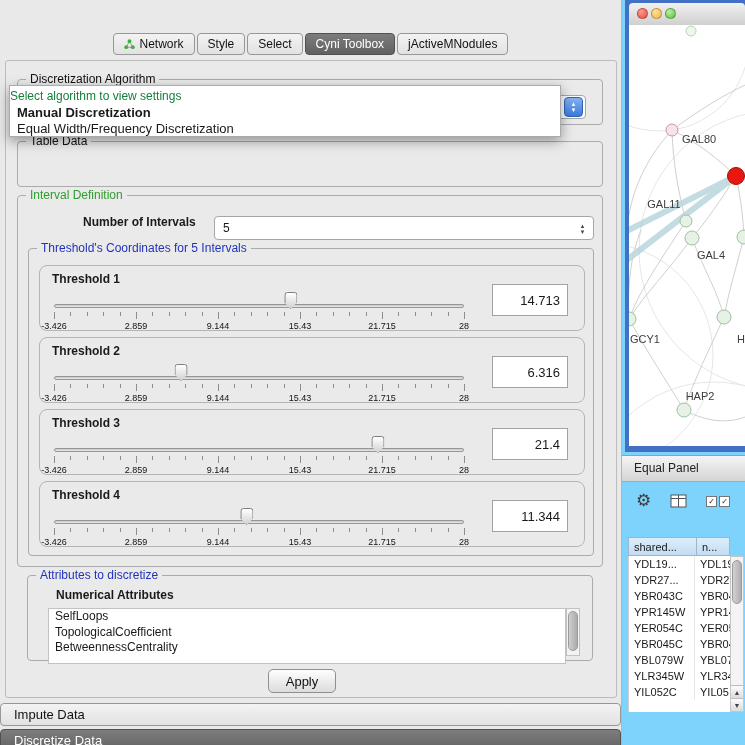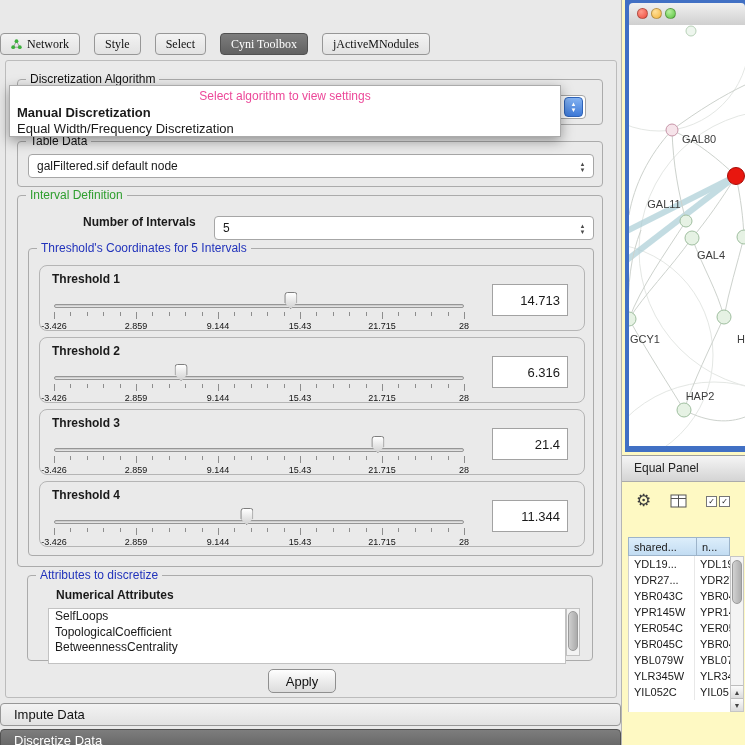--- a/index.html
+++ b/index.html
@@ -5,38 +5,38 @@
   *{margin:0;padding:0;box-sizing:border-box;}
   html,body{width:745px;height:745px;overflow:hidden;}
   body{font-family:"Liberation Sans",sans-serif;font-size:12px;color:#1a1a1a;background:#e9e9e9;position:relative;}
 
   
   #control-panel{position:absolute;left:0;top:0;width:622px;height:745px;background:#e9e9e9;border-right:1px solid #b5b5b5;}
   #cp-titlebar{position:absolute;left:0;top:0;width:100%;height:24px;background:linear-gradient(#f6f6f6,#dddddd);border-bottom:1px solid #c0c0c0;}
   #cp-title{position:absolute;left:8px;top:5px;}
   #cp-float{position:absolute;right:27px;top:7px;width:10px;height:10px;border:1.5px solid #333;background:transparent;}
   #cp-close{position:absolute;right:8px;top:2px;font-size:17px;font-weight:bold;color:#111;line-height:18px;}
-  #top-tabs{position:absolute;left:0;top:33px;width:100%;display:flex;gap:14px;font-family:Liberation Serif, serif;}
+  #top-tabs{position:absolute;left:0;top:33px;width:100%;display:flex;justify-content:center;gap:2px;}
   .tab{height:22px;padding:0 10px;border:1px solid #979797;border-radius:4px;background:linear-gradient(#f3f3f3,#e2e2e2);display:flex;align-items:center;gap:5px;font-size:12px;color:#111;white-space:nowrap;}
   .tab.selected{background:linear-gradient(#7d7d7d,#616161);color:#fff;border-color:#515151;}
   #cp-content{position:absolute;left:5px;top:60px;width:612px;height:638px;border:1px solid #bcbcbc;border-radius:3px;background:#eaeaea;}
   .groupbox{position:absolute;border:1px solid #ababab;border-radius:4px;}
   .group-label{position:absolute;top:-8px;left:8px;background:#eaeaea;padding:0 4px;font-size:12px;color:#111;white-space:nowrap;}
   .group-label.green{color:#2e9e2e;}
   .group-label.blue{color:#2233bb;}
   .bold{font-weight:bold;}
   .combo{position:absolute;height:24px;background:#fff;border:1px solid #a6a6a6;border-radius:4px;}
   .combo-value{position:absolute;left:8px;top:4px;font-size:12px;white-space:nowrap;}
   .combo-stepper{position:absolute;right:4px;top:3px;width:13px;height:17px;display:flex;flex-direction:column;align-items:center;justify-content:center;color:#4a4a4a;}
   .combo-stepper i{font-style:normal;font-size:6px;line-height:6px;}
   .combo-stepper.blue{right:2px;top:1px;width:19px;height:20px;border-radius:4px;background:linear-gradient(#84b3f2,#3d79d8);color:#fff;border:1px solid #2f63b8;}
   #algo-group{left:11px;top:18px;width:586px;height:46px;}
   #algo-combo{left:14px;top:34px;width:566px;}
   #algo-popup{position:absolute;left:3px;top:24px;width:552px;height:52px;background:#fff;border:1px solid #ababab;box-shadow:0 4px 12px rgba(0,0,0,.38);z-index:40;}
-  #popup-hint{position:absolute;left:0;top:3px;width:100%;text-align:center;color:#ec4899;}
+  #popup-hint{position:absolute;left:0;top:3px;width:100%;text-align:left;color:#15803d;}
   .popup-option{position:absolute;left:7px;font-size:13px;white-space:nowrap;}
   #popup-opt0{top:19px;font-weight:bold;}
   #popup-opt1{top:35px;}
   #tabledata-group{left:11px;top:80px;width:586px;height:46px;}
   #tabledata-combo{left:10px;top:12px;width:566px;}
   #interval-group{left:11px;top:134px;width:586px;height:372px;}
   #num-intervals-label{position:absolute;left:42px;top:19px;margin-left:23px;}
   #num-intervals-combo{left:196px;top:20px;width:380px;}
   #thresholds-group{left:10px;top:52px;width:566px;height:308px;}
   .threshold-panel{position:absolute;left:10px;width:546px;height:66px;border:1px solid #b5b5b5;border-radius:8px;}
@@ -54,21 +54,21 @@
   #attr-list-label{position:absolute;left:28px;top:12px;}
   #attr-list{position:absolute;left:20px;top:32px;width:518px;height:56px;background:#fff;border:1px solid #c2c2c2;overflow:hidden;}
   .attr-item{padding-left:6px;line-height:15.5px;font-size:12px;white-space:nowrap;}
   #attr-scrollbar{position:absolute;left:538px;top:32px;width:14px;height:48px;background:#f3f3f3;border:1px solid #c2c2c2;}
   #attr-scrollbar .sb-thumb{position:absolute;left:1px;top:2px;width:10px;height:40px;border-radius:5px;background:linear-gradient(90deg,#cfcfcf,#ababab);border:1px solid #9a9a9a;}
   #apply-btn{position:absolute;left:262px;top:608px;width:68px;height:24px;border:1px solid #8f8f8f;border-radius:5px;background:linear-gradient(#fefefe,#dcdcdc);font-size:13px;font-family:inherit;color:#111;}
   #bottom-tabs{position:absolute;left:0;top:703px;width:100%;display:flex;justify-content:center;gap:3px;flex-direction:column;}
   #bottom-tabs .tab{font-size:13px;padding:0 13px;height:23px;}
 
   
-  #right-panel{position:absolute;left:622px;top:0;width:123px;height:745px;background:#fef9c3;}
+  #right-panel{position:absolute;left:622px;top:0;width:123px;height:745px;background:#7dd3fc;}
   #network-frame{position:absolute;left:3px;top:0;width:120px;height:452px;background:#4170c4;}
   #network-titlebar{position:absolute;left:4px;top:3px;width:116px;height:22px;background:linear-gradient(#f1f1f1,#d0d0d0);border-radius:4px 4px 0 0;}
   .light{position:absolute;top:5px;width:11px;height:11px;border-radius:50%;border:1px solid rgba(0,0,0,.25);}
   .light.red{left:8px;background:radial-gradient(circle at 35% 30%,#ff9a8a,#ee4b3e);}
   .light.yellow{left:22px;background:radial-gradient(circle at 35% 30%,#ffe09a,#f5b53b);}
   .light.green{left:36px;background:radial-gradient(circle at 35% 30%,#b8f0a0,#57c33d);}
   #network-canvas{position:absolute;left:4px;top:25px;width:116px;height:421px;background:#fff;overflow:hidden;}
   text.nlabel{font-size:11px;fill:#3c3c3c;font-family:"Liberation Sans",sans-serif;}
   #table-panel-header{position:absolute;left:0;top:455px;width:123px;height:27px;background:linear-gradient(#f5f5f5,#d4d4d4);border-top:1px solid #9e9e9e;border-bottom:1px solid #ababab;line-height:25px;padding-left:12px;font-size:12px;color:#222;}
   #tp-toolbar{position:absolute;left:0;top:489px;width:123px;height:30px;}
@@ -132,27 +132,20 @@
         </span>
     </div>
     <div id="algo-popup">
       <div id="popup-hint">Select algorithm to view settings</div>
       <div id="popup-opt0" class="popup-option">Manual Discretization</div>
       <div id="popup-opt1" class="popup-option">Equal Width/Frequency Discretization</div>
     </div>
 
     <div id="tabledata-group" class="groupbox">
       <span class="group-label">Table Data</span>
-      <div id="tabledata-combo" class="combo">
-        <span class="combo-value">galFiltered.sif default node</span>
-        <span class="combo-stepper">
-            <i>▲</i>
-            <i>▼</i>
-          </span>
-      </div>
     </div>
 
     <div id="interval-group" class="groupbox">
       <span class="group-label green">Interval Definition</span>
       <span id="num-intervals-label" class="bold">Number of Intervals</span>
       <div id="num-intervals-combo" class="combo">
         <span class="combo-value">5</span>
         <span class="combo-stepper">
             <i>▲</i>
             <i>▼</i>

